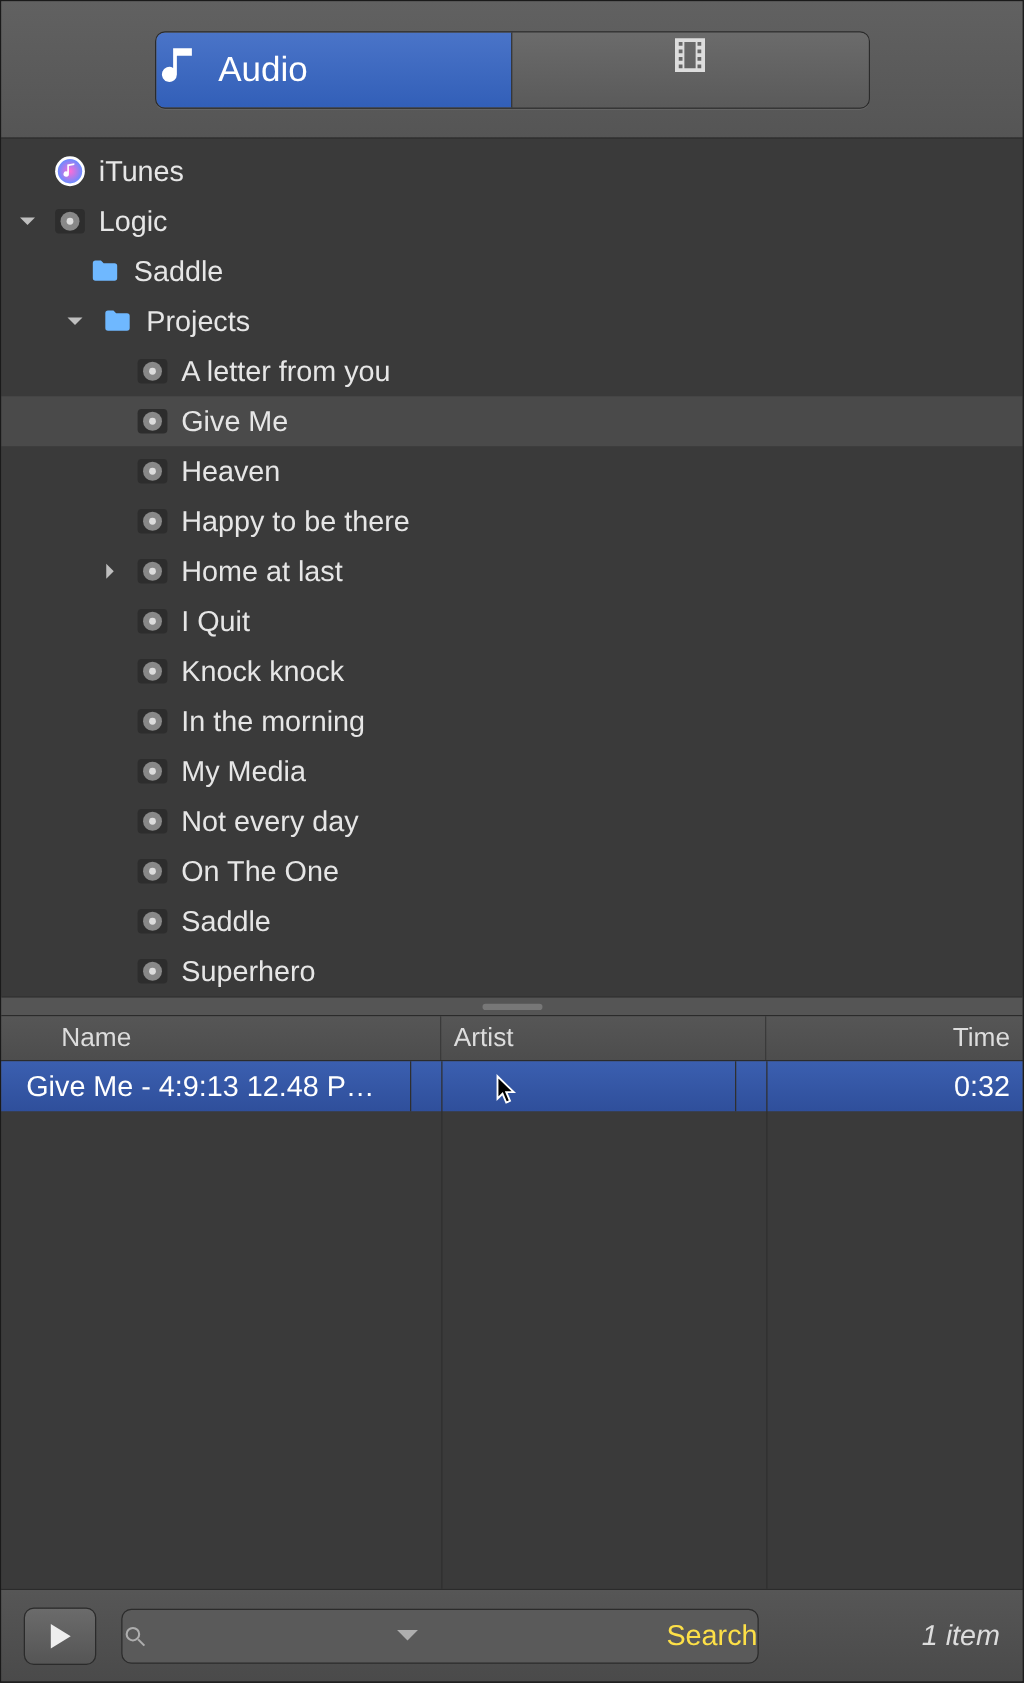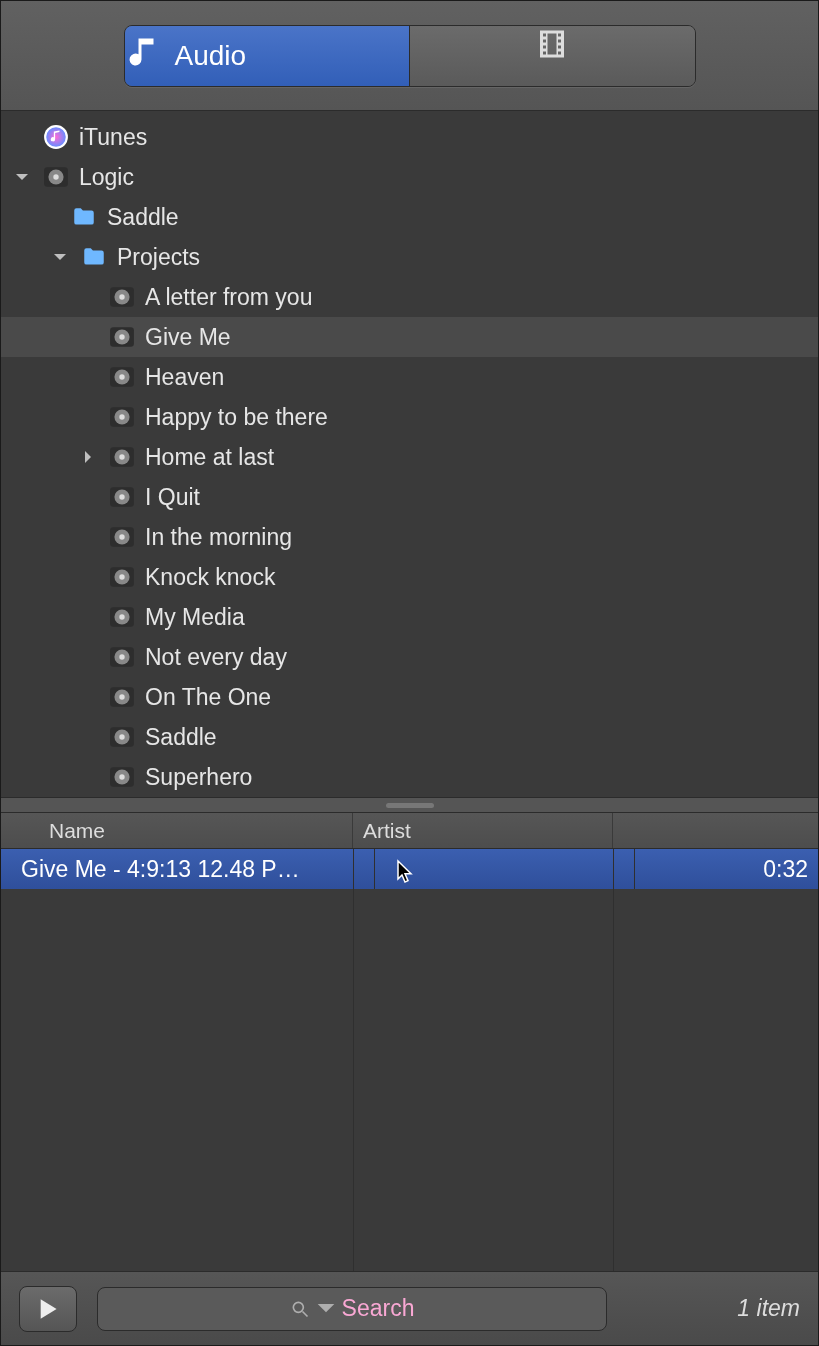--- a/index.html
+++ b/index.html
@@ -65,42 +65,42 @@
   .th { display:flex; align-items:center; padding: 0 10px; border-right: 1px solid #3a3a3a; }
   .th.name { width: 352px; padding-left: 48px; }
   .th.artist { width: 260px; }
   .th.time { flex: 1; justify-content: flex-end; border-right:none; }
   
   .tbody {
     flex: 1 1 auto; background: #3a3a3a; position: relative;
   }
   .tr { height: 40px; display:flex; align-items:center; font-size: 23px; }
   .tr .cell { padding: 0 10px; border-right: 1px solid #2f2f2f; height:100%; display:flex; align-items:center; }
-  .tr .cell.name { width: 374px; gap:10px; overflow:hidden; white-space:nowrap; text-overflow:ellipsis; }
+  .tr .cell.name { width: 328px; gap:10px; overflow:hidden; white-space:nowrap; text-overflow:ellipsis; }
   .tr .cell.artist { width: 260px; }
   .tr .cell.time { flex:1; justify-content:flex-end; border-right:none; }
   .tr.selected { background: linear-gradient(#3b5fb0,#2f4f9b); color:#fff; }
   .colsep { position:absolute; top:0; bottom:0; width:1px; background:#2f2f2f; pointer-events:none; }
   .colsep.c1 { left: 352px; }
   .colsep.c2 { left: 612px; }
   
   .bottombar {
     height: 74px; background: linear-gradient(#565656,#4a4a4a);
     border-top: 1px solid #2b2b2b;
     display:flex; align-items:center; gap: 20px; padding: 0 18px;
   }
   .playbtn {
     width: 58px; height: 46px; border: 1px solid #2b2b2b; border-radius: 8px;
     background: linear-gradient(#6b6b6b,#555); display:flex; align-items:center; justify-content:center;
   }
   .playbtn svg { width: 20px; height: 22px; fill:#eee; }
   .searchbox {
     flex: 0 0 510px; height: 44px; border: 1px solid #2b2b2b; border-radius: 8px;
-    background: #5a5a5a; display:flex; align-items:center; justify-content:center; gap:6px;
-    color:#f9a8d4; font-size:23px;
+    background: #5a5a5a; display:flex; align-items:center; justify-content:space-between; gap:6px;
+    color:#fde047; font-size:23px;
   }
   .searchbox svg { width: 20px; height: 20px; }
   .itemcount { margin-left:auto; color:#ddd; font-size:23px;font-style:italic; }
   .cursor { position:absolute; width:22px; height:28px; pointer-events:none; }
 </style>
 </head>
 <body>
 
 <div class="window">
 
@@ -267,33 +267,33 @@
         <div class="row">
           <span class="spacer" style="width:56px"></span>
           <span class="spacer" style="width:22px"></span>
           <span class="icon">
             <svg viewBox="0 0 24 24">
               <rect x="1" y="3" width="22" height="18" rx="3" fill="#2d2d2d"></rect>
               <circle cx="12" cy="12" r="7" fill="#888"></circle>
               <circle cx="12" cy="12" r="2.5" fill="#ddd"></circle>
             </svg>
           </span>
+          <span class="label">Knock knock</span>
+        </div>
+        <div class="row">
+          <span class="spacer" style="width:56px"></span>
+          <span class="spacer" style="width:22px"></span>
+          <span class="icon">
+            <svg viewBox="0 0 24 24">
+              <rect x="1" y="3" width="22" height="18" rx="3" fill="#2d2d2d"></rect>
+              <circle cx="12" cy="12" r="7" fill="#888"></circle>
+              <circle cx="12" cy="12" r="2.5" fill="#ddd"></circle>
+            </svg>
+          </span>
           <span class="label">In the morning</span>
-        </div>
-        <div class="row">
-          <span class="spacer" style="width:56px"></span>
-          <span class="spacer" style="width:22px"></span>
-          <span class="icon">
-            <svg viewBox="0 0 24 24">
-              <rect x="1" y="3" width="22" height="18" rx="3" fill="#2d2d2d"></rect>
-              <circle cx="12" cy="12" r="7" fill="#888"></circle>
-              <circle cx="12" cy="12" r="2.5" fill="#ddd"></circle>
-            </svg>
-          </span>
-          <span class="label">Knock knock</span>
         </div>
         <div class="row">
           <span class="spacer" style="width:56px"></span>
           <span class="spacer" style="width:22px"></span>
           <span class="icon">
             <svg viewBox="0 0 24 24">
               <rect x="1" y="3" width="22" height="18" rx="3" fill="#2d2d2d"></rect>
               <circle cx="12" cy="12" r="7" fill="#888"></circle>
               <circle cx="12" cy="12" r="2.5" fill="#ddd"></circle>
             </svg>
@@ -354,20 +354,23 @@
   <div class="splitter">
       <div class="grip"></div>
     </div>
 
   <div class="thead">
     <div class="th name">
         <span>Name</span>
       </div>
     <div class="th artist">
         <span>Artist</span>
+      </div>
+    <div class="th time">
+        <span>Time</span>
       </div>
   </div>
 
   <div class="tbody">
     <div class="colsep c1"></div>
     <div class="colsep c2"></div>
     <div class="tr selected">
       <div class="cell name">
         <span class="icon">
           <svg viewBox="0 0 24 24">

